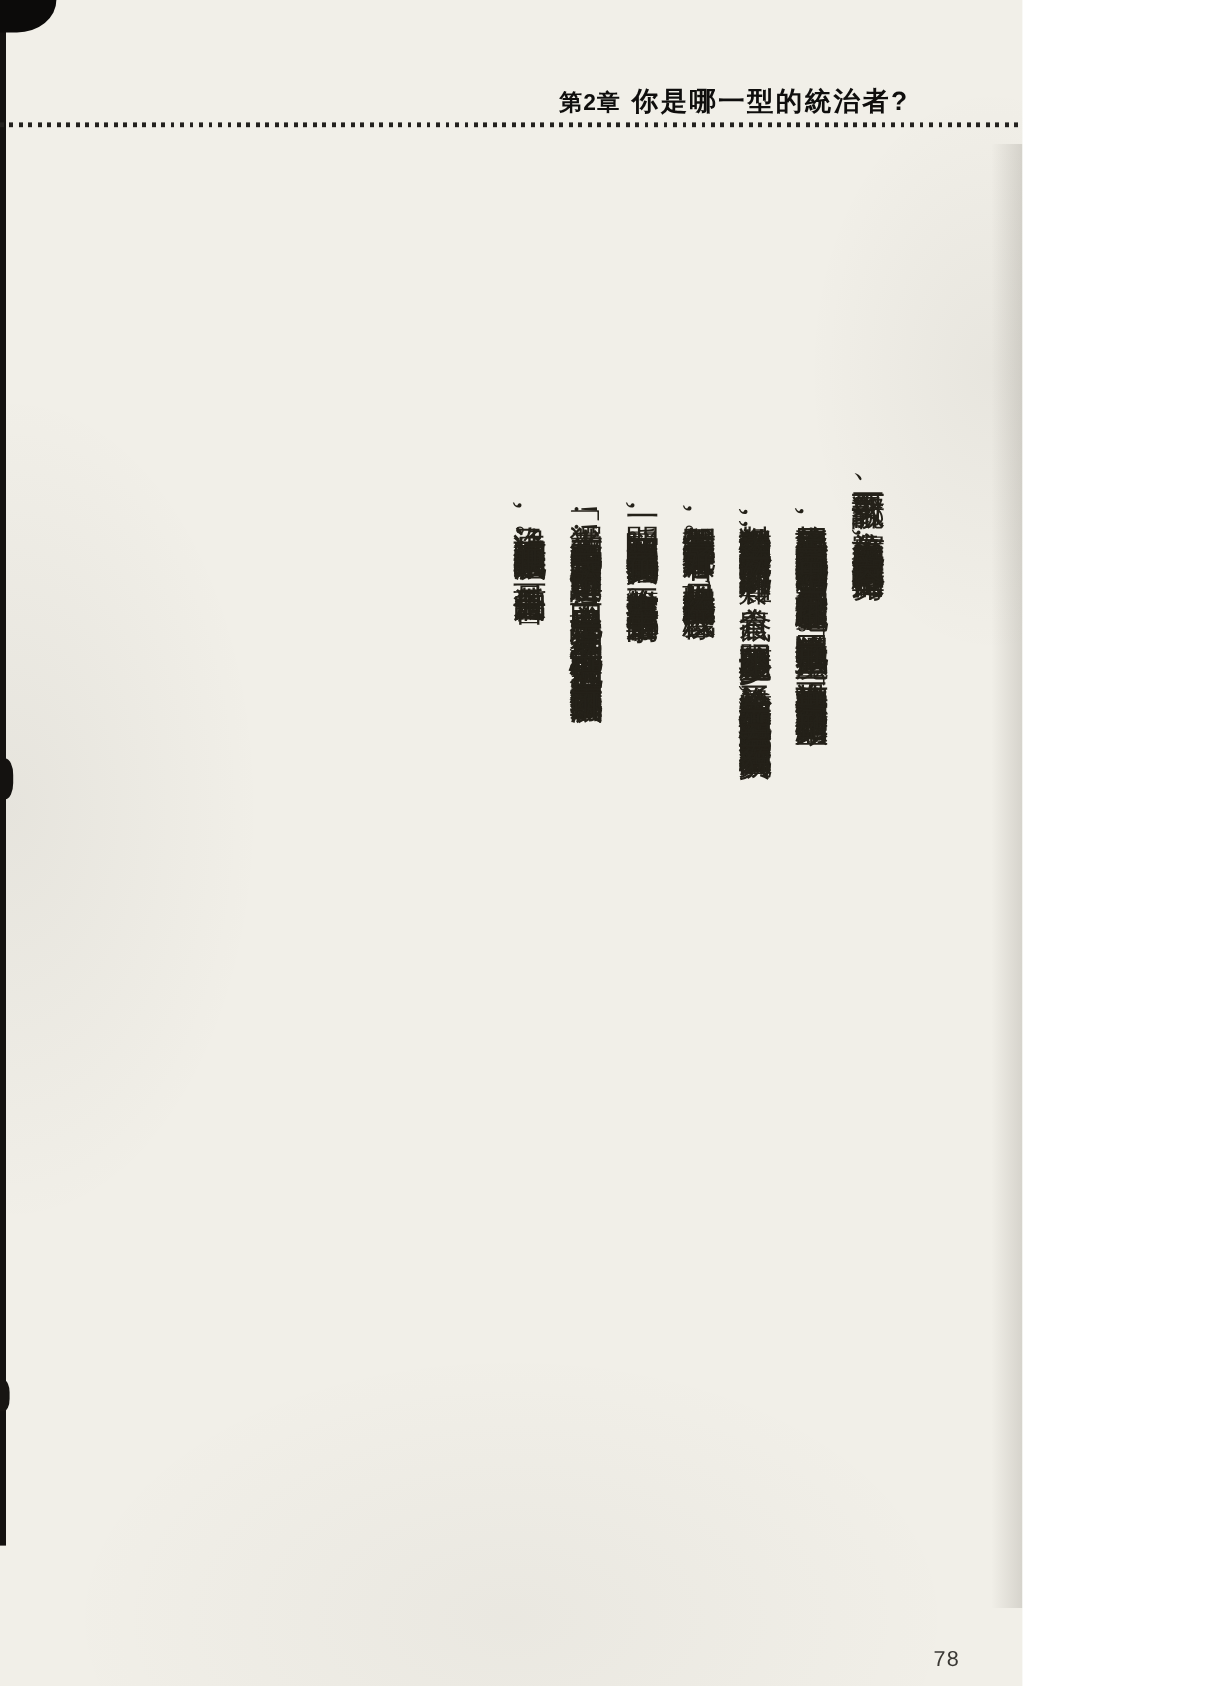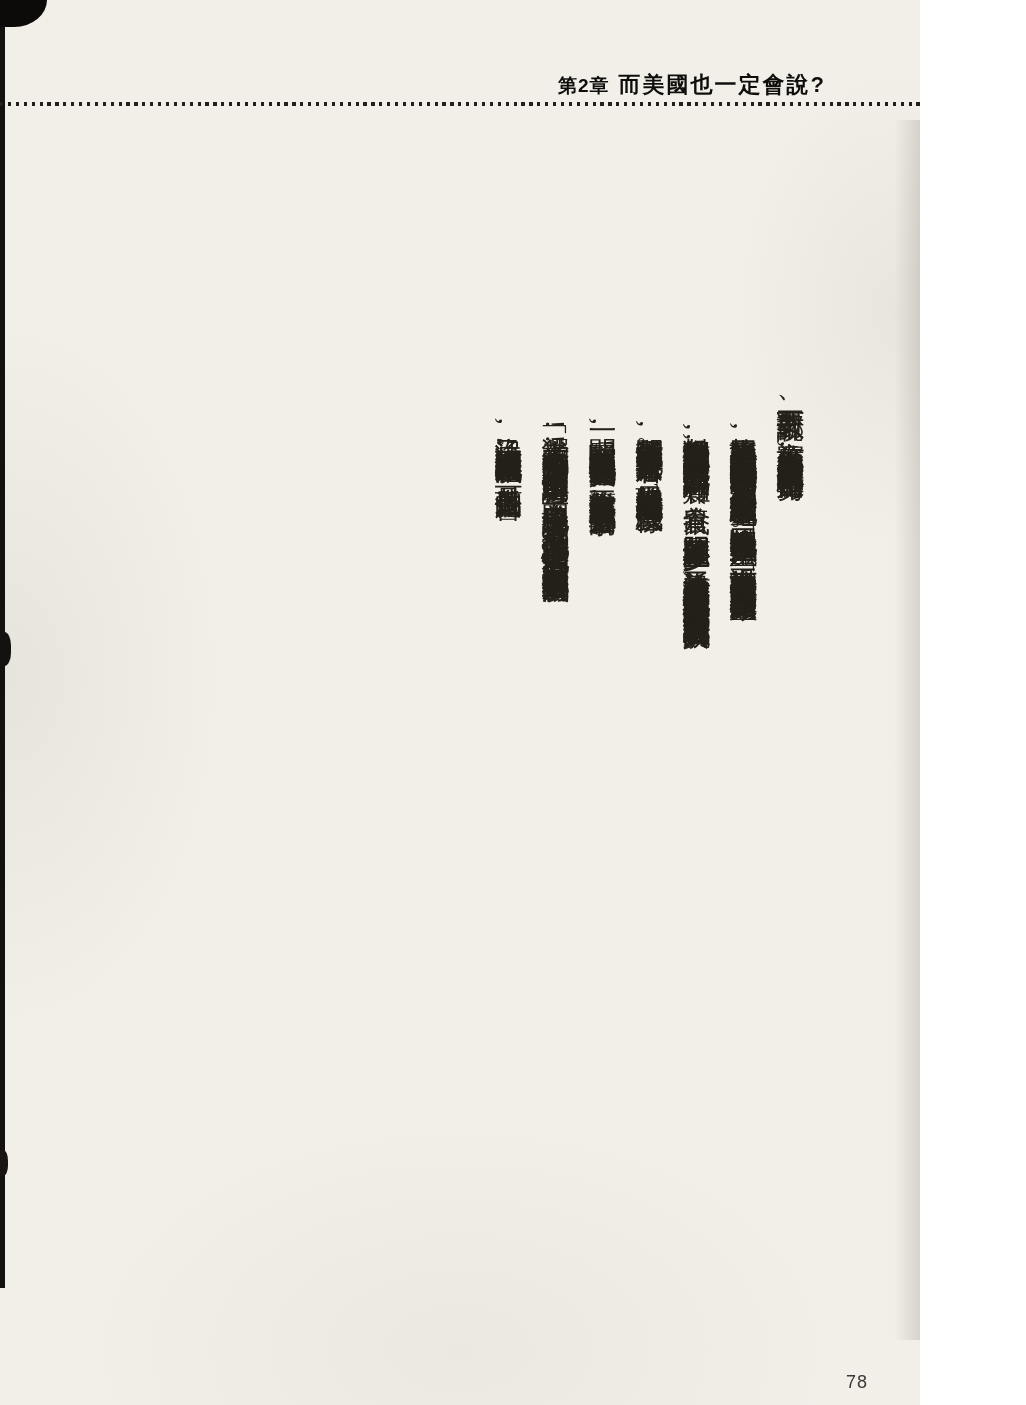--- a/index.html
+++ b/index.html
@@ -1,21 +1,21 @@
 <!DOCTYPE html>
 <html lang="zh-Hant"><head>
 <meta charset="utf-8">
 <style>
   html, body {
     margin: 0;
     padding: 0;
   }
   .page {
     position: relative;
-    width: 920px;
+    width: 852px;
     height: 1405px;
     overflow: hidden;
     background:
       radial-gradient(ellipse 220px 340px at 97% 22%, rgba(60,55,45,0.05), transparent 70%),
       radial-gradient(ellipse 300px 500px at 1% 48%, rgba(60,55,45,0.06), transparent 70%),
       radial-gradient(ellipse 500px 300px at 50% 96%, rgba(60,55,45,0.04), transparent 75%),
       #f1efe8;
     font-family: "Liberation Serif", "DejaVu Serif", serif;
     color: #1d1b18;
   }
@@ -121,21 +121,21 @@
 <div class="page">
 
   <div class="edge-strip"></div>
   <div class="corner-blob"></div>
   <div class="edge-bump-1"></div>
   <div class="edge-bump-2"></div>
   <div class="right-shade"></div>
 
   <div class="running-head">
     <span class="chapter">第2章</span>
-    <span class="title">而美國也一定會說?</span>
+    <span class="title">你是哪一型的統治者?</span>
   </div>
   <div class="dotted-rule"></div>
 
   <div class="body-text">
     <p>要對部下說教、實施處分,還得在內鬥大會中發表演說以安撫內部,真是個勞碌命。</p>
     <p class="indent">故事後半因為設定改變了,他說的台詞也變成了「我們亞特蘭提斯末裔要統治全世界!消滅人類!」然後計劃用雷射光線攻擊世界各地。這是因為他從「獨裁者」轉型成了「魔王」型。不過故事初期的加可伊的確是「獨裁者」型,而且很明顯是勞碌命的類型。</p>
     <p class="indent">對於勞碌命型的獨裁者來說,所謂統治,就如同前面所說的,和養雞、養倉鼠、照顧幼稚園兒童差不了多少。為了統治愚蠢的人類,還得不停地命令愚蠢的部下們,連睡覺的時間都沒有,或許這就是「獨裁者」的真實面貌。</p>
     <p class="indent">我們先離開漫畫,從現實世界來考慮看看好了。如果將現實中的世界交給你統治,會變成怎樣?</p>
     <p class="indent">一瞬間,美國和回教徒間的戰爭就突然通通變成「你的責任」了。不管你對這事有沒有興趣,這都是你要管的事。</p>
     <p class="indent">「獨裁者大人!這都是美國的不對!」阿拉伯國家們一定會這麼說。而美國也一定會說:「獨裁者大人!九一一事件是他們幹的!快處罰他們!」身為獨裁者,你就非得做出公正的裁決不可。</p>

